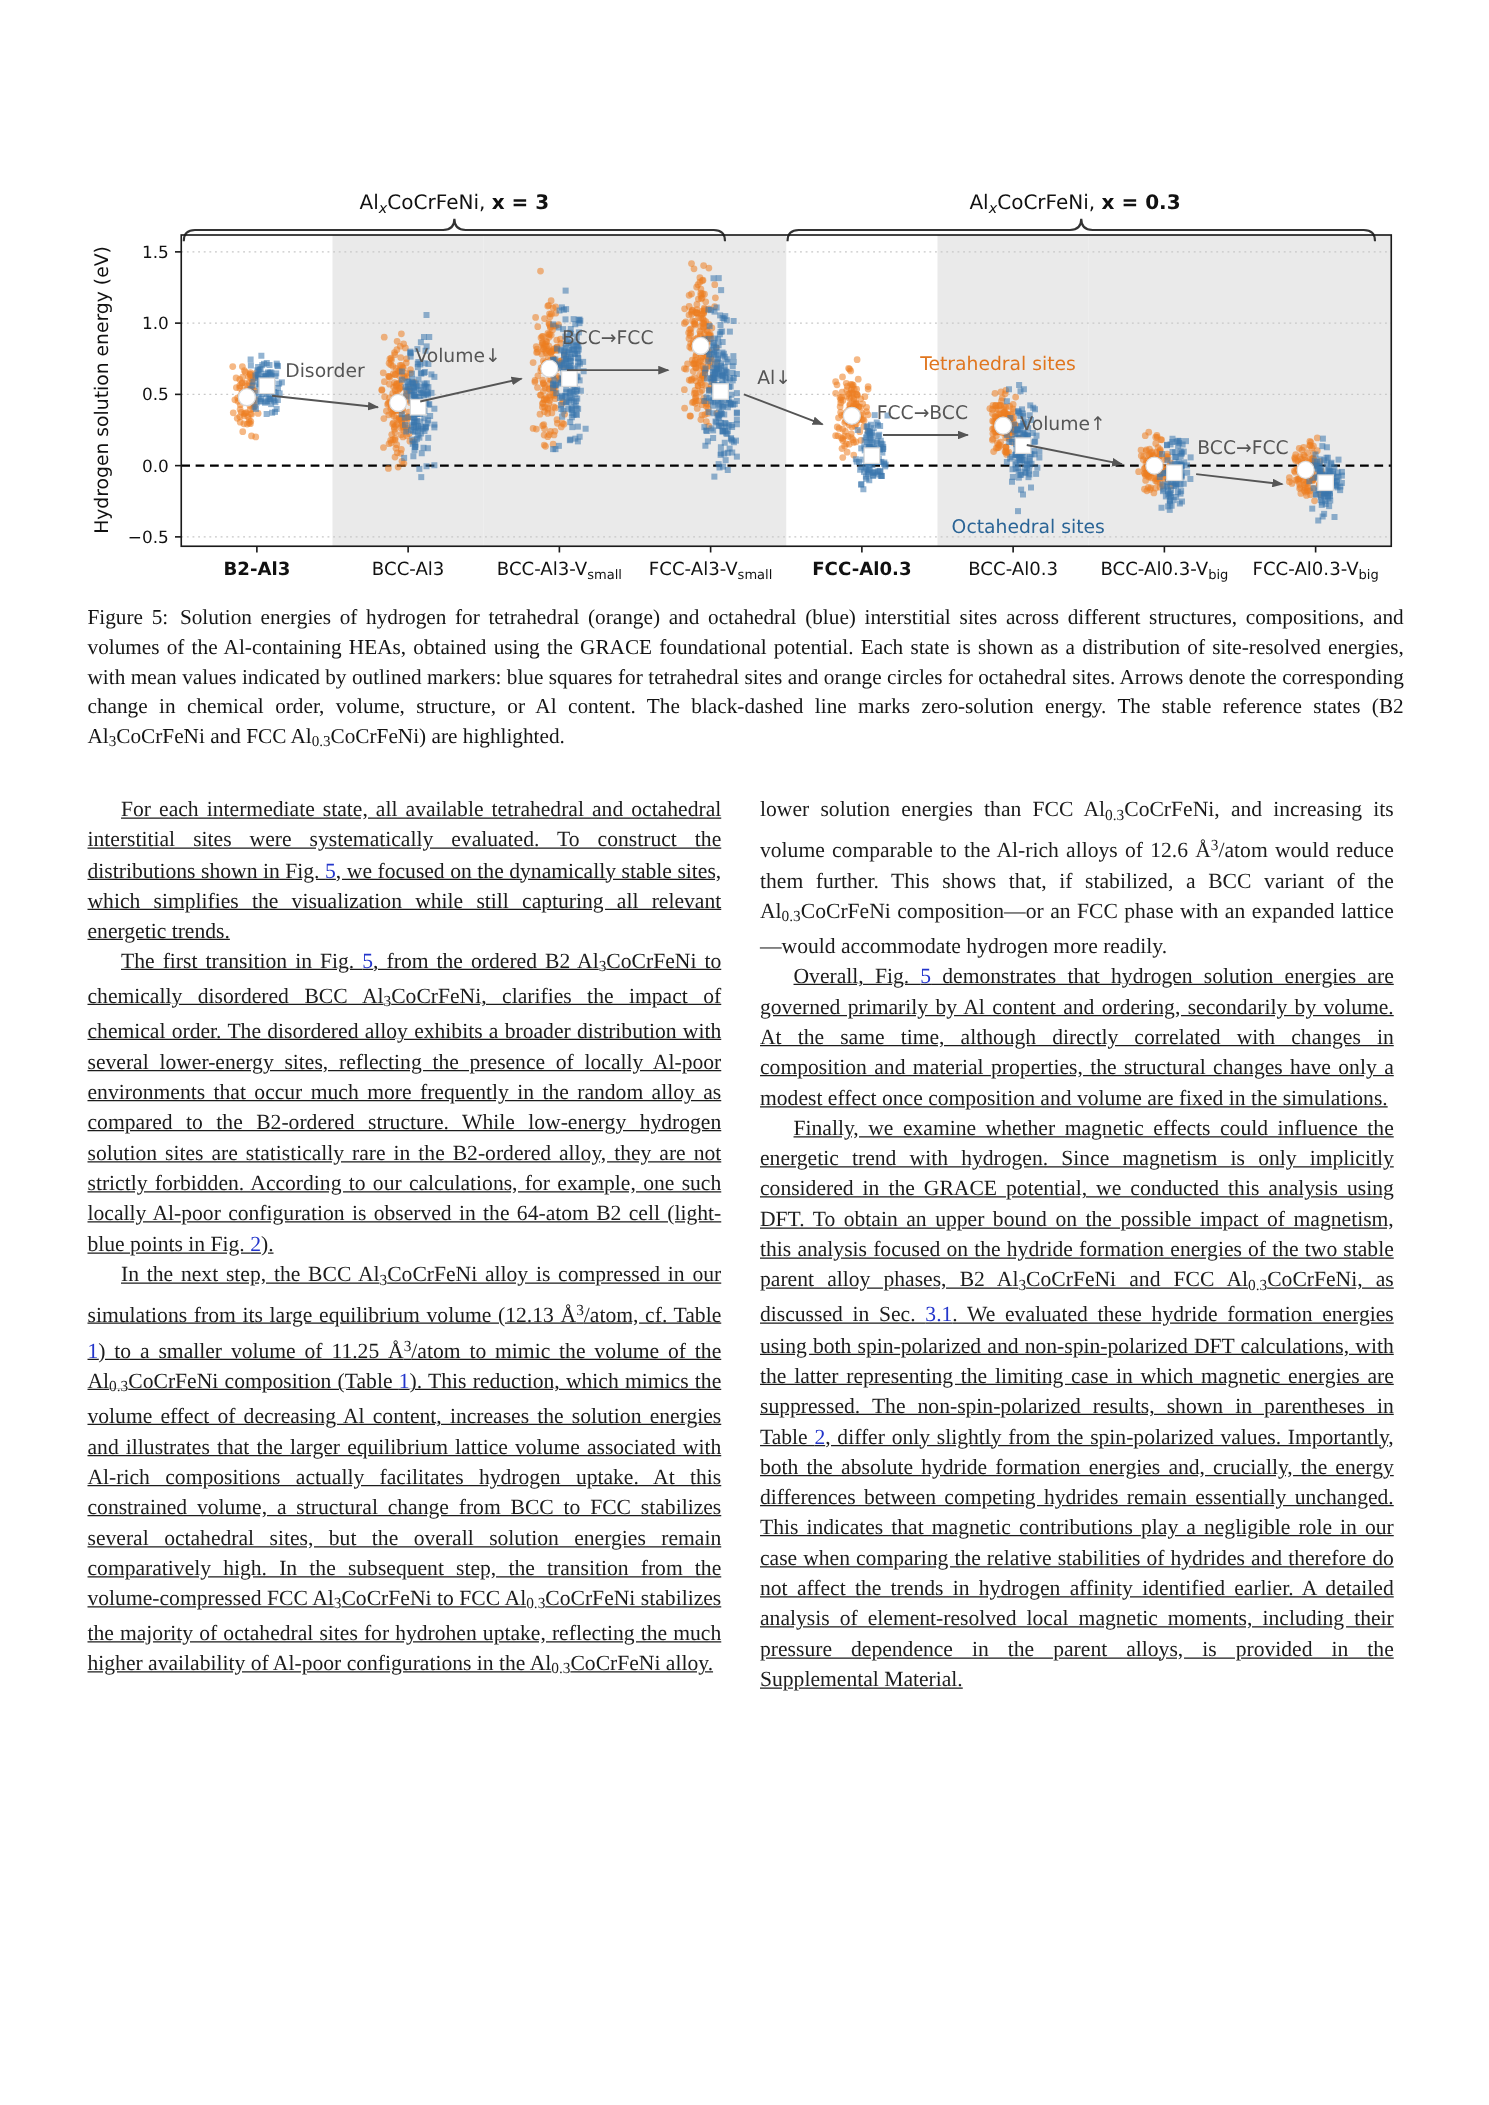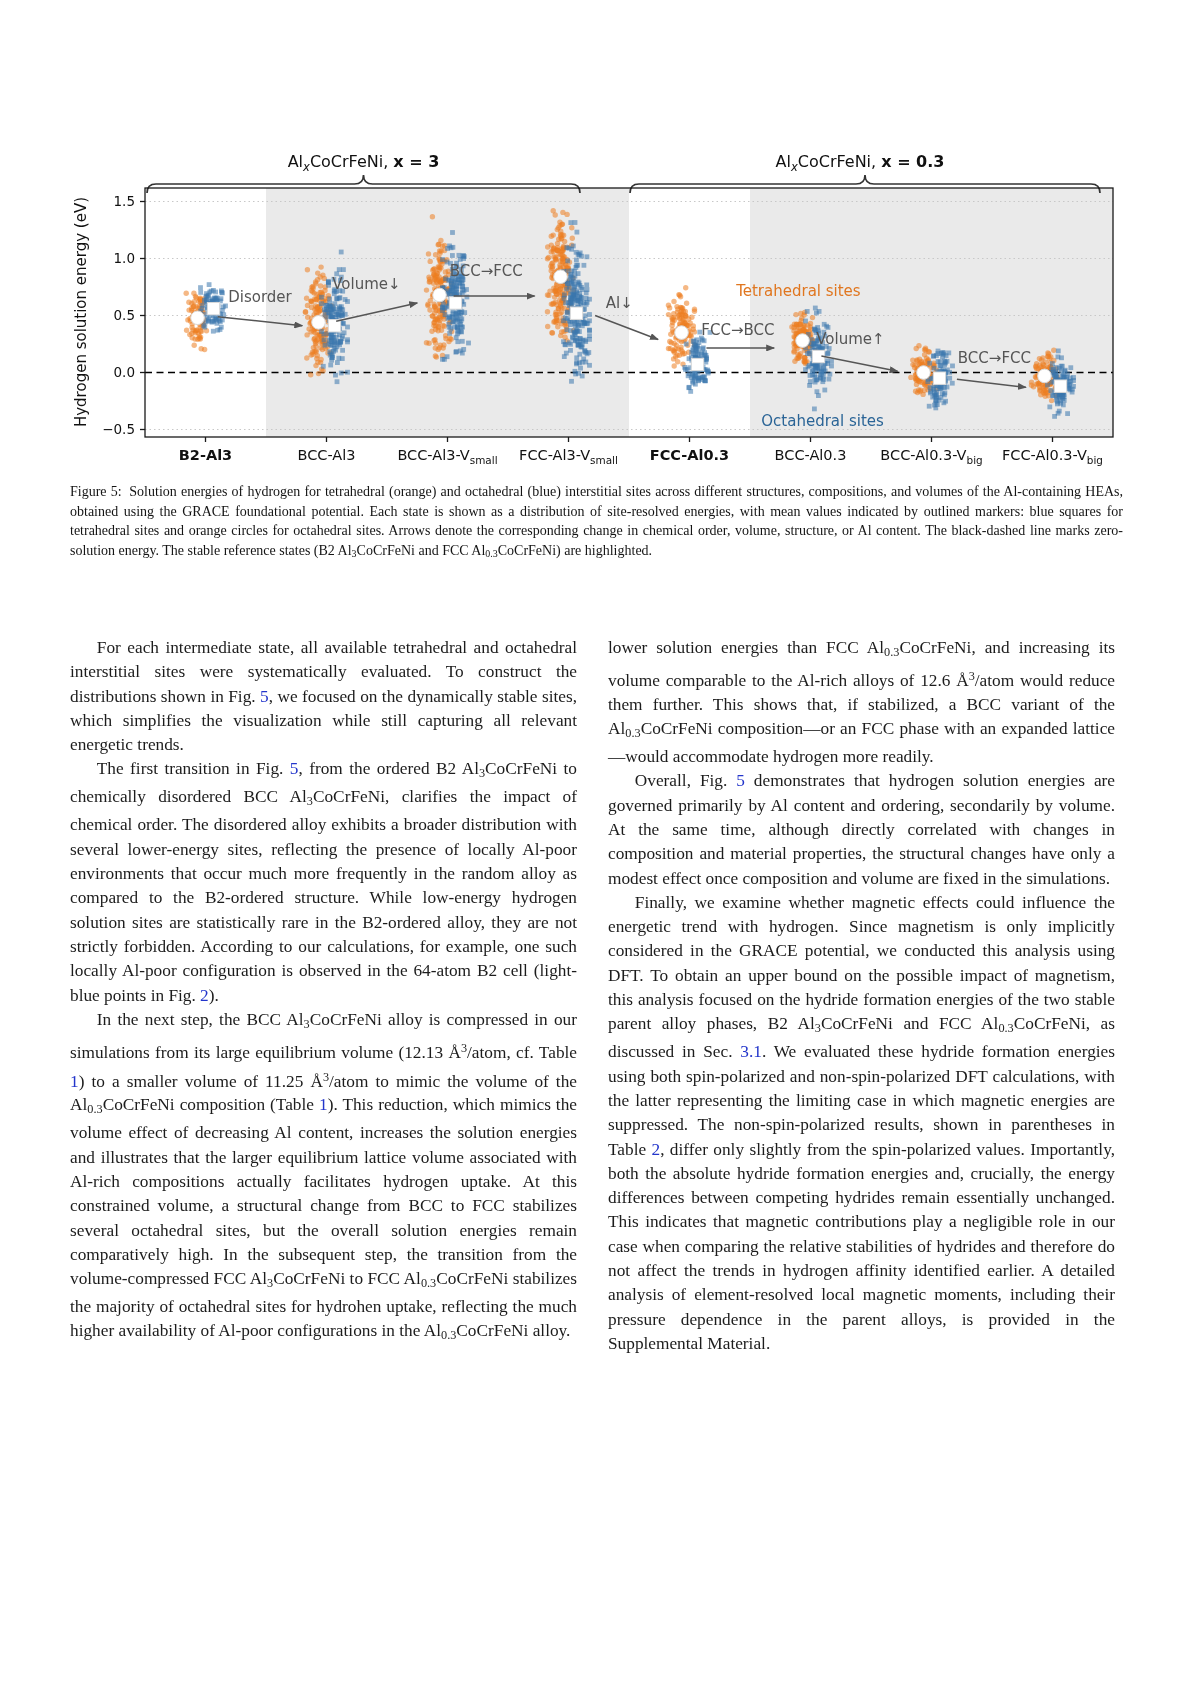--- a/index.html
+++ b/index.html
@@ -3,31 +3,31 @@
 <meta charset="utf-8">
 <style>
   html,body{margin:0;padding:0;background:#ffffff;}
   #page{
     position:relative; width:1191px; height:1436px; background:#ffffff;
     font-family:"Liberation Serif", serif; color:#1c1c1c; overflow:hidden;
   }
   #fig-svg{position:absolute; left:0; top:0;}
   #caption{
     position:absolute; left:70px; top:482px; width:1053px;
-    font-size:14px; line-height:1.40; text-align:justify; color:#141414;
+    font-size:17px; line-height:1.40; text-align:justify; color:#141414;
   }
   #caption .tag{margin-right:0.55em;}
   .col{
     position:absolute; top:636px; width:507px;
     font-size:17.3px; line-height:24.3px; text-align:justify;
   }
   #col-left{left:70px;}
   #col-right{left:608px;}
   .col p{margin:0; padding:0;}
-  .col p.indent{text-indent:1.55em;}
+  .col p.indent{text-indent:1.55em;text-decoration:underline;}
   .seg-link{color:#2335cb;}
   .seg-sub{font-size:71%; vertical-align:-0.22em;}
   .seg-sup{font-size:71%; vertical-align:0.45em;}
   #page-number{
     position:absolute; left:0; top:1544px; width:1191px; text-align:center;
     font-size:17px; color:#1c1c1c;
   }
 </style>
 </head>
 <body>

